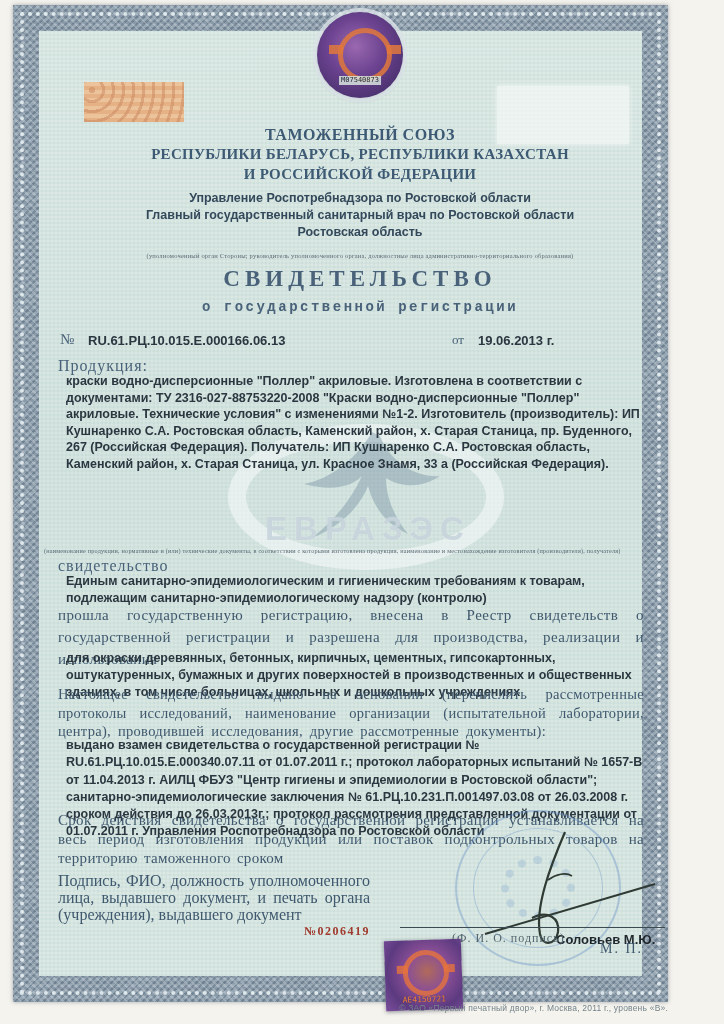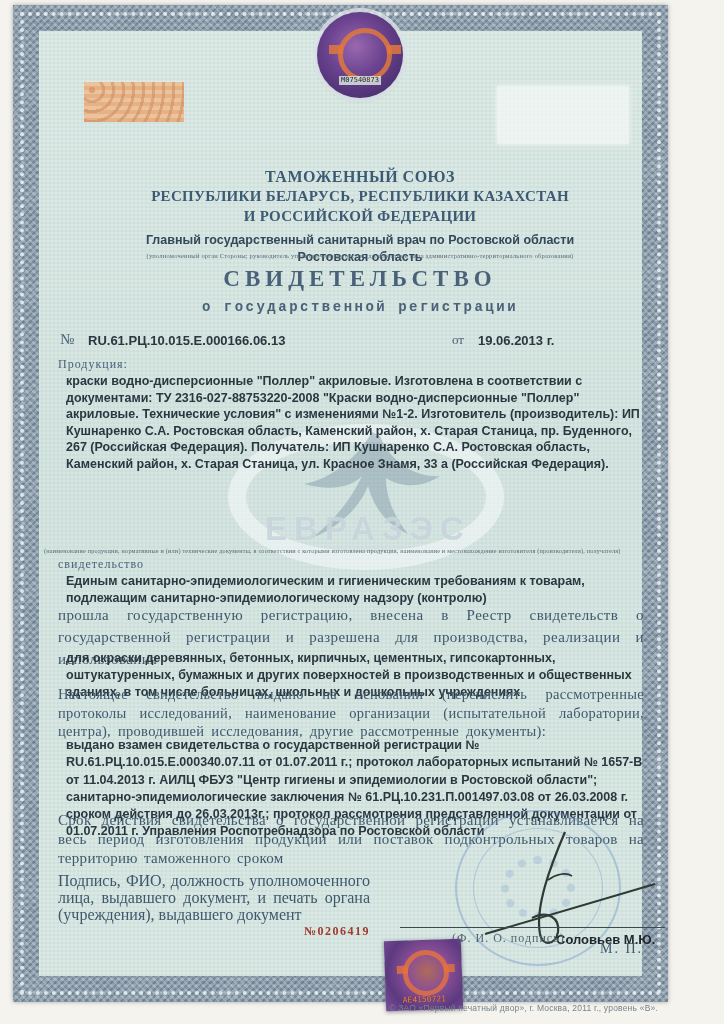--- a/index.html
+++ b/index.html
@@ -62,39 +62,39 @@
     content:'';position:absolute;right:-14px;top:12px;width:14px;height:9px;background:rgba(225,120,60,.85);
   }
   .holo-top .num{
     position:absolute;left:50%;bottom:13px;transform:translateX(-50%);
     background:rgba(215,228,222,.85);color:#1c2430;
     font-family:"DejaVu Sans Mono", monospace;font-size:7px;line-height:9px;padding:0 2px;
     white-space:nowrap;
   }
   
   .hdr{position:absolute;left:62px;top:126px;width:596px;text-align:center;color:#3d5a74;}
-  .hdr .u1{font-size:16px;font-weight:bold;letter-spacing:.5px;margin-top:42px;}
+  .hdr .u1{font-size:16px;font-weight:bold;letter-spacing:.5px;}
   .hdr .u2,.hdr .u3{font-size:15px;font-weight:bold;letter-spacing:.3px;line-height:20px;}
   .hdr .orgs{margin-top:6px;font-family:"Liberation Sans", sans-serif;color:#33485a;
     font-size:12.5px;line-height:17px;font-weight:bold;}
   .cap{position:absolute;color:#5a6a74;font-size:6.5px;letter-spacing:.2px;white-space:nowrap;overflow:hidden;}
   .cap1{left:70px;top:252px;width:580px;text-align:center;}
   .cap2{left:44px;top:547px;width:600px;text-align:justify;font-size:6.2px;}
   
   .title{position:absolute;left:62px;top:266px;width:596px;text-align:center;color:#49627a;}
   .title .t1{font-size:23px;font-weight:bold;letter-spacing:5px;}
   .title .t2{font-size:14px;font-weight:bold;letter-spacing:2.5px;margin-top:7px;font-family:Liberation Mono, monospace;}
   
   .numrow{position:absolute;left:0;top:333px;width:724px;color:#2e3b45;}
   .numrow .no{position:absolute;left:60px;top:-2px;font-size:15px;color:#49627a;}
   .numrow .val{position:absolute;left:88px;top:0;font-family:"Liberation Sans", sans-serif;font-size:13px;font-weight:bold;color:#2b3640;}
   .numrow .ot{position:absolute;left:452px;top:-1px;font-size:13px;color:#49627a;}
   .numrow .date{position:absolute;left:478px;top:0;font-family:"Liberation Sans", sans-serif;font-size:13px;font-weight:bold;color:#2b3640;}
   
-  .lbl{position:absolute;font-size:12px;color:#49627a;letter-spacing:1px;}
+  .lbl{position:absolute;font-size:16px;color:#49627a;letter-spacing:1px;}
   .typed{
     position:absolute;font-family:"Liberation Sans", sans-serif;
     font-size:12.5px;line-height:16.5px;color:#2b3740;font-weight:bold;
   }
   .preprint{
     position:absolute;color:#3f586e;text-align:justify;
   }
   
   .wm{position:absolute;left:228px;top:424px;width:280px;height:150px;pointer-events:none;}
   .wm .ring{
@@ -133,21 +133,21 @@
   }
   .holo-bot .swirl::before{content:'';position:absolute;left:-11px;top:10px;width:11px;height:8px;background:rgba(230,115,60,.8);}
   .holo-bot .swirl::after{content:'';position:absolute;right:-11px;top:10px;width:11px;height:8px;background:rgba(230,115,60,.8);}
   .holo-bot .num{
     position:absolute;left:50%;bottom:6px;transform:translateX(-50%);
     color:#f0803c;font-family:"DejaVu Sans Mono", monospace;font-size:8px;white-space:nowrap;
     text-shadow:0 0 1px rgba(0,0,0,.4);
   }
   
   .footer{
-    position:absolute;left:320px;top:1003px;width:338px;text-align:right;
+    position:absolute;left:330px;top:1003px;width:338px;text-align:right;
     font-family:"Liberation Sans", sans-serif;font-size:8.5px;color:#75838a;letter-spacing:.2px;
   }
 </style>
 </head>
 <body>
 
 <div class="page">
 
   <div class="frame"></div>
   <div class="inner"></div>
@@ -166,20 +166,21 @@
   <div class="holo-top">
     <div class="glyph"></div>
     <div class="num">М07540873</div>
   </div>
 
   <div class="hdr">
     <div class="u1">ТАМОЖЕННЫЙ СОЮЗ</div>
     <div class="u2">РЕСПУБЛИКИ БЕЛАРУСЬ, РЕСПУБЛИКИ КАЗАХСТАН</div>
     <div class="u3">И РОССИЙСКОЙ ФЕДЕРАЦИИ</div>
     <div class="orgs">
+      <div>Управление Роспотребнадзора по Ростовской области</div>
       <div>Главный государственный санитарный врач по Ростовской области</div>
       <div>Ростовская область</div>
     </div>
   </div>
   <div class="cap cap1">(уполномоченный орган Стороны; руководитель уполномоченного органа, должностные лица административно-территориального образования)</div>
 
   <div class="title">
     <div class="t1">СВИДЕТЕЛЬСТВО</div>
     <div class="t2">о государственной регистрации</div>
   </div>

